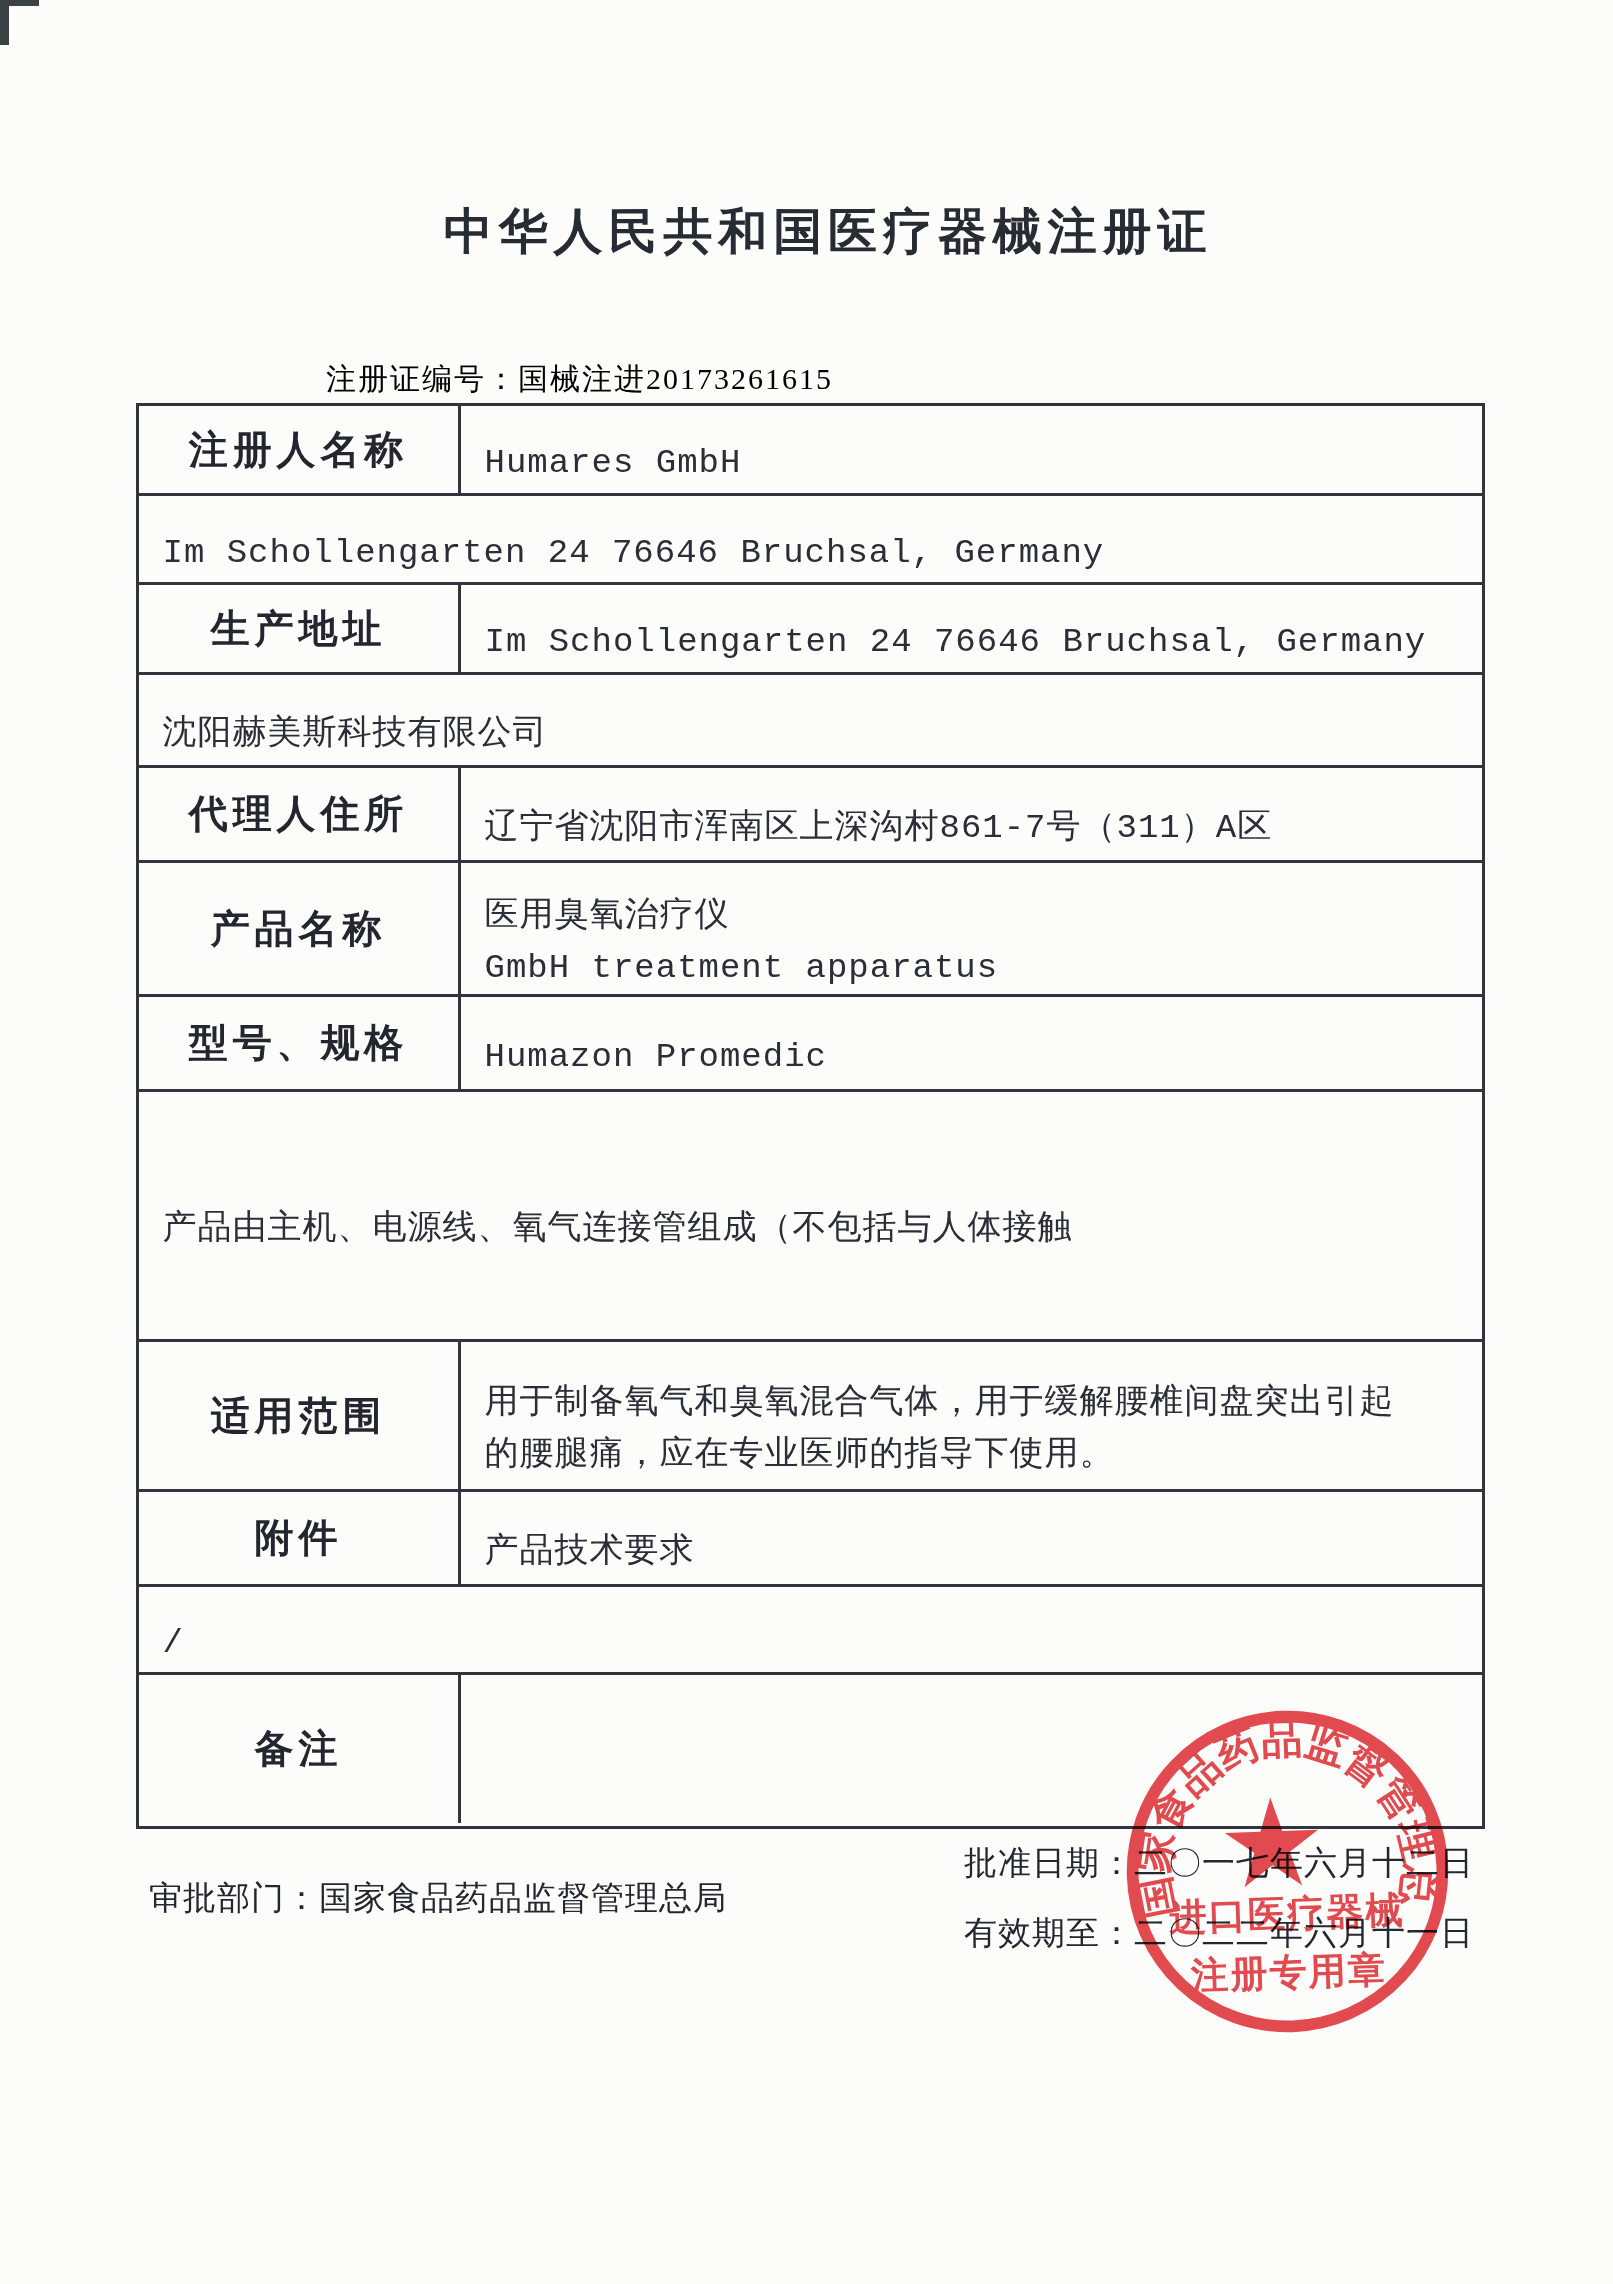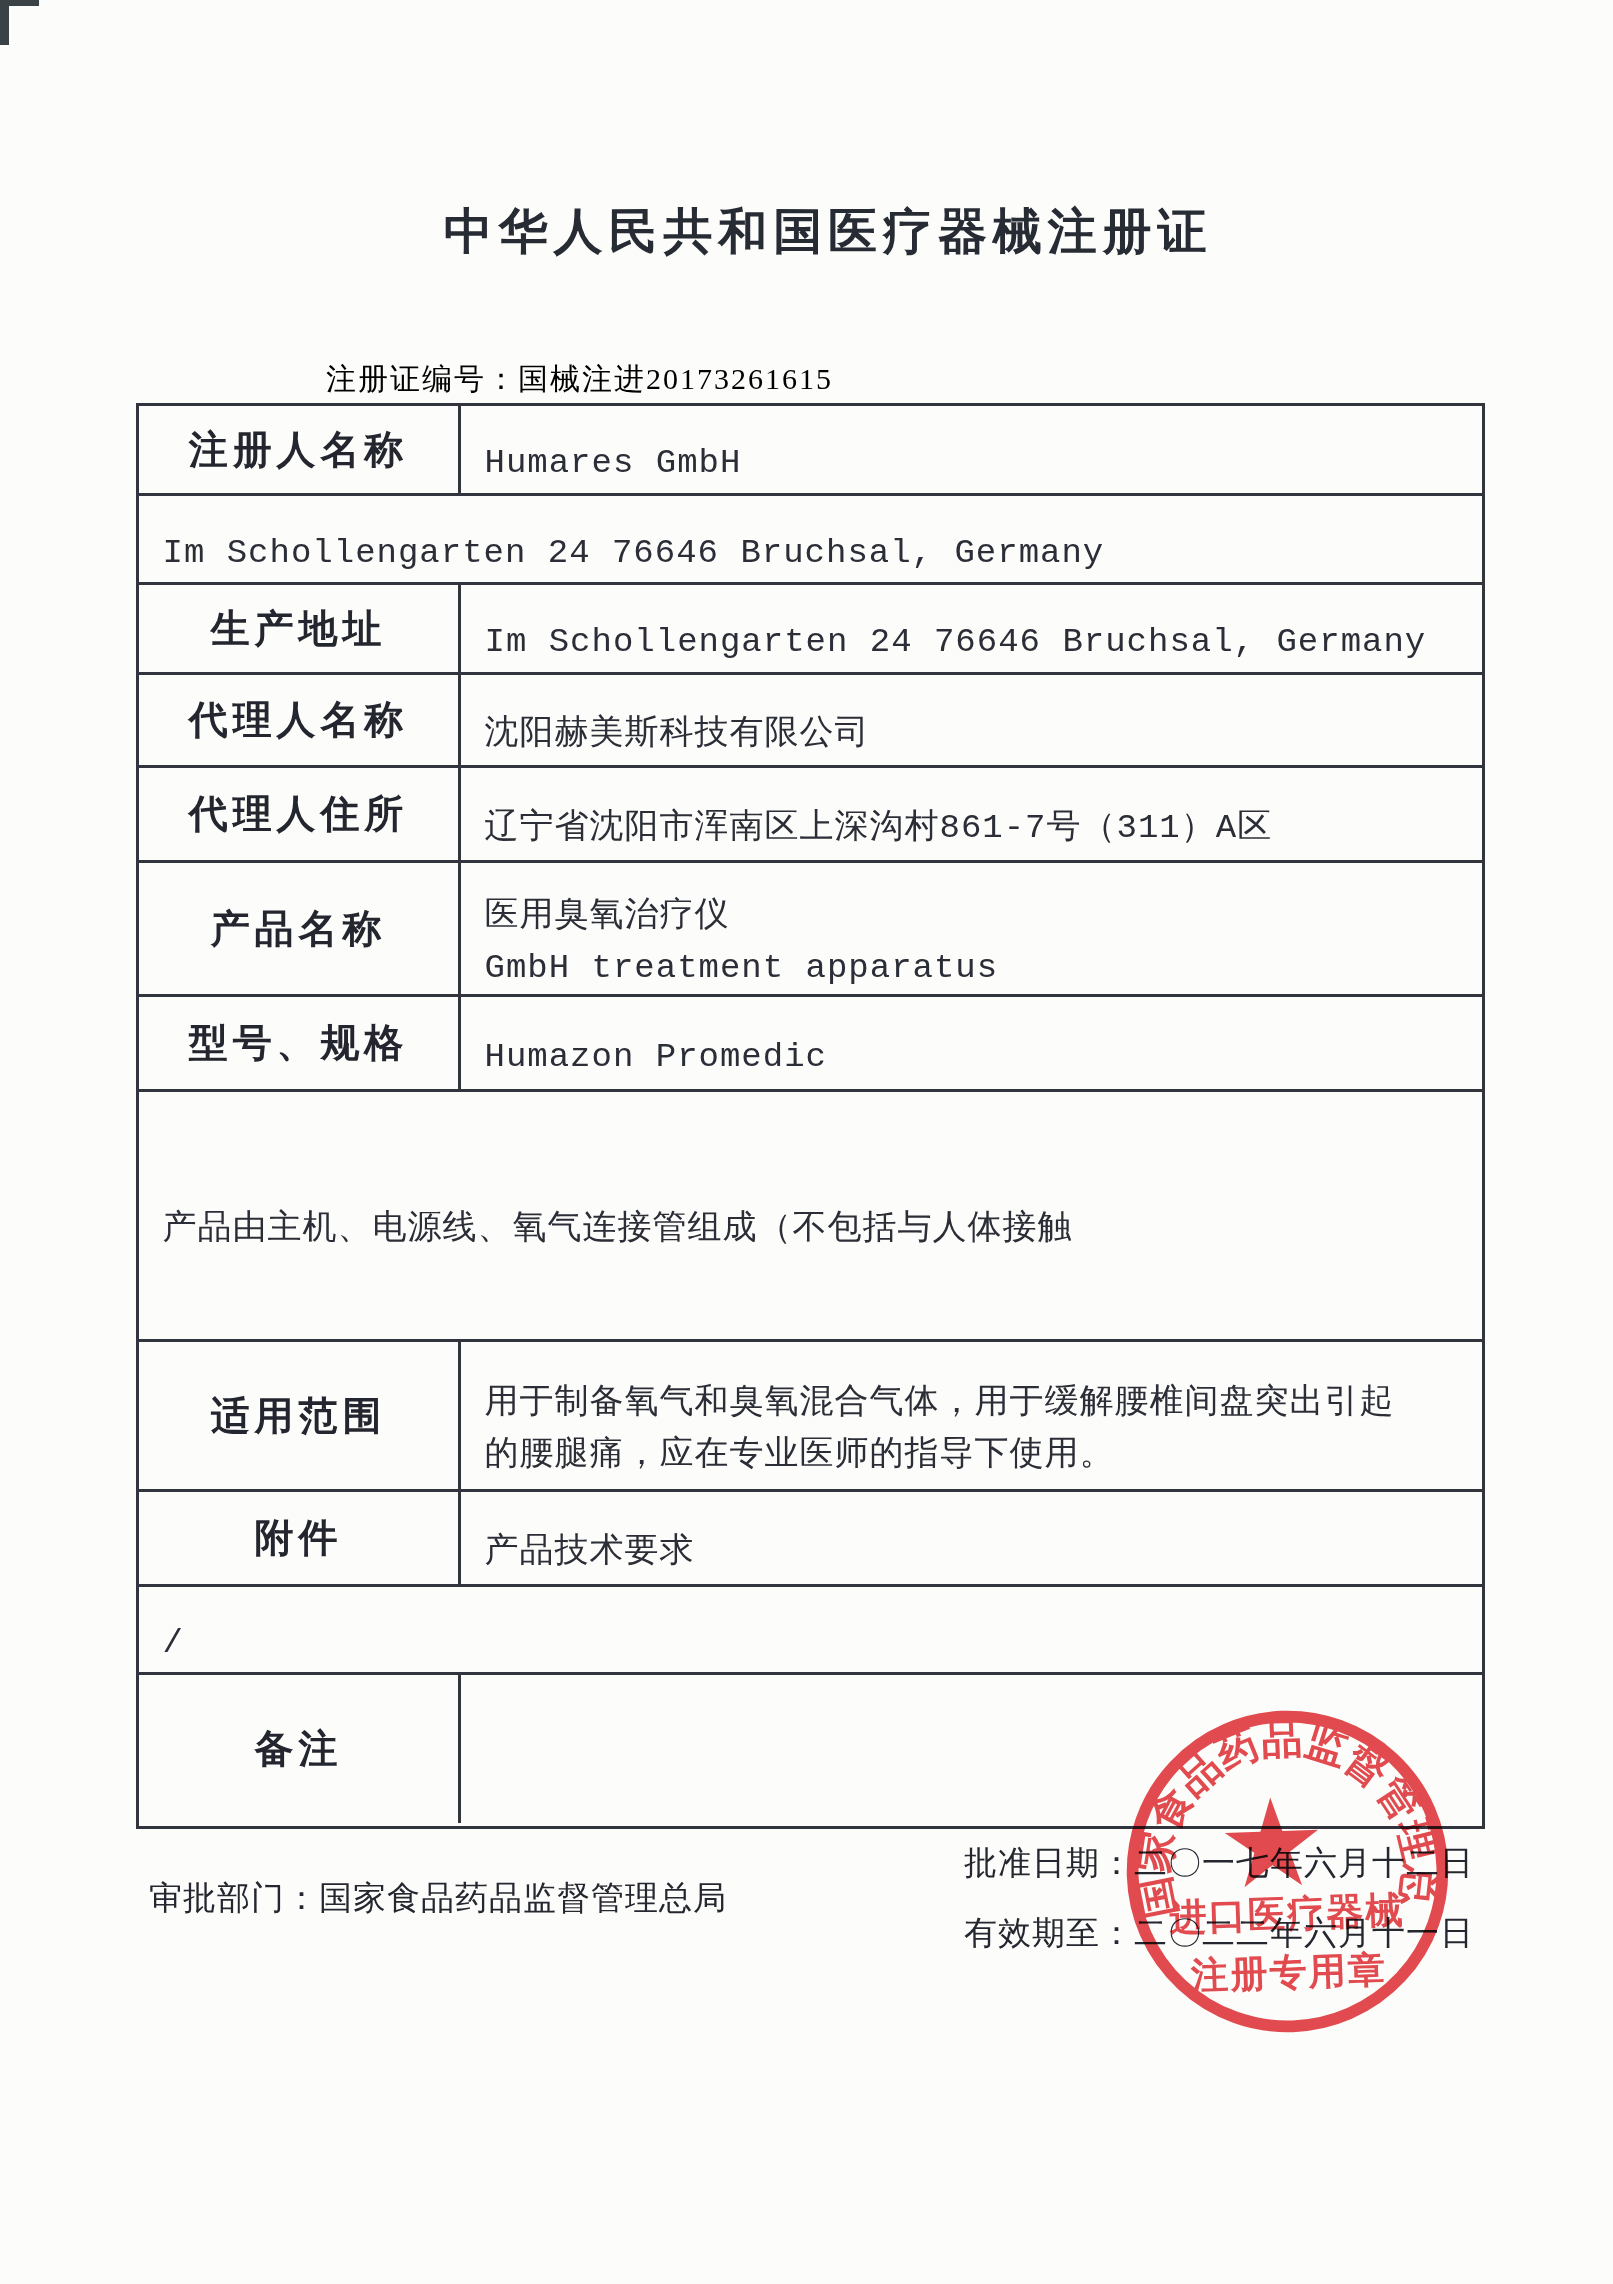--- a/index.html
+++ b/index.html
@@ -82,21 +82,20 @@
         <span>Im Schollengarten 24 76646 Bruchsal, Germany</span>
       </div>
   </div>
   <div class="trow" style="height:90px">
     <div class="tlabel">生产地址</div>
     <div class="tvalue">
         <span>Im Schollengarten 24 76646 Bruchsal, Germany</span>
       </div>
   </div>
   <div class="trow" style="height:93px">
-    <div class="tlabel">代理人名称</div>
     <div class="tvalue">
         <span>沈阳赫美斯科技有限公司</span>
       </div>
   </div>
   <div class="trow" style="height:95px">
     <div class="tlabel">代理人住所</div>
     <div class="tvalue">
         <span>辽宁省沈阳市浑南区上深沟村861-7号（311）A区</span>
       </div>
   </div>

